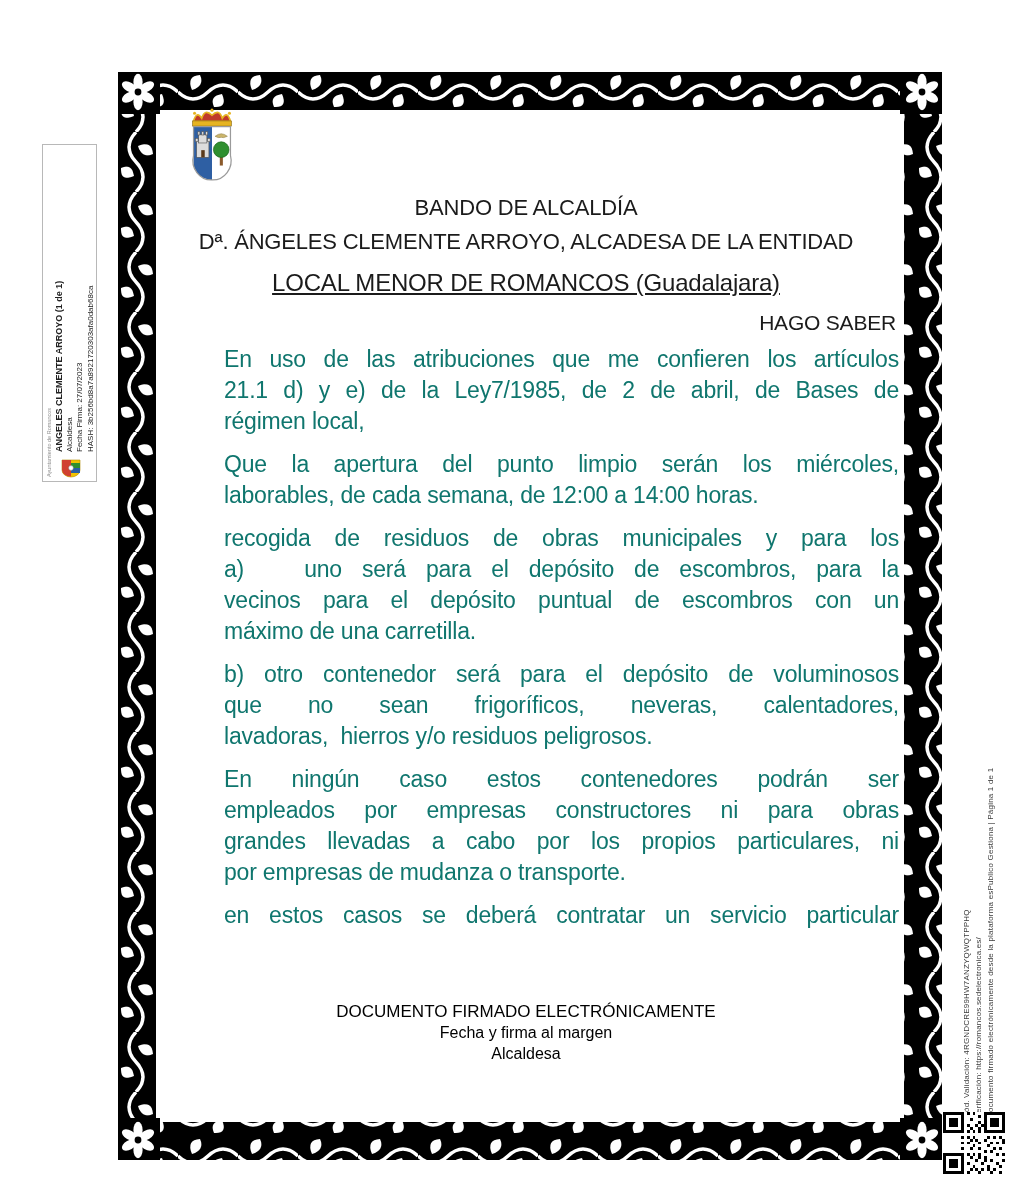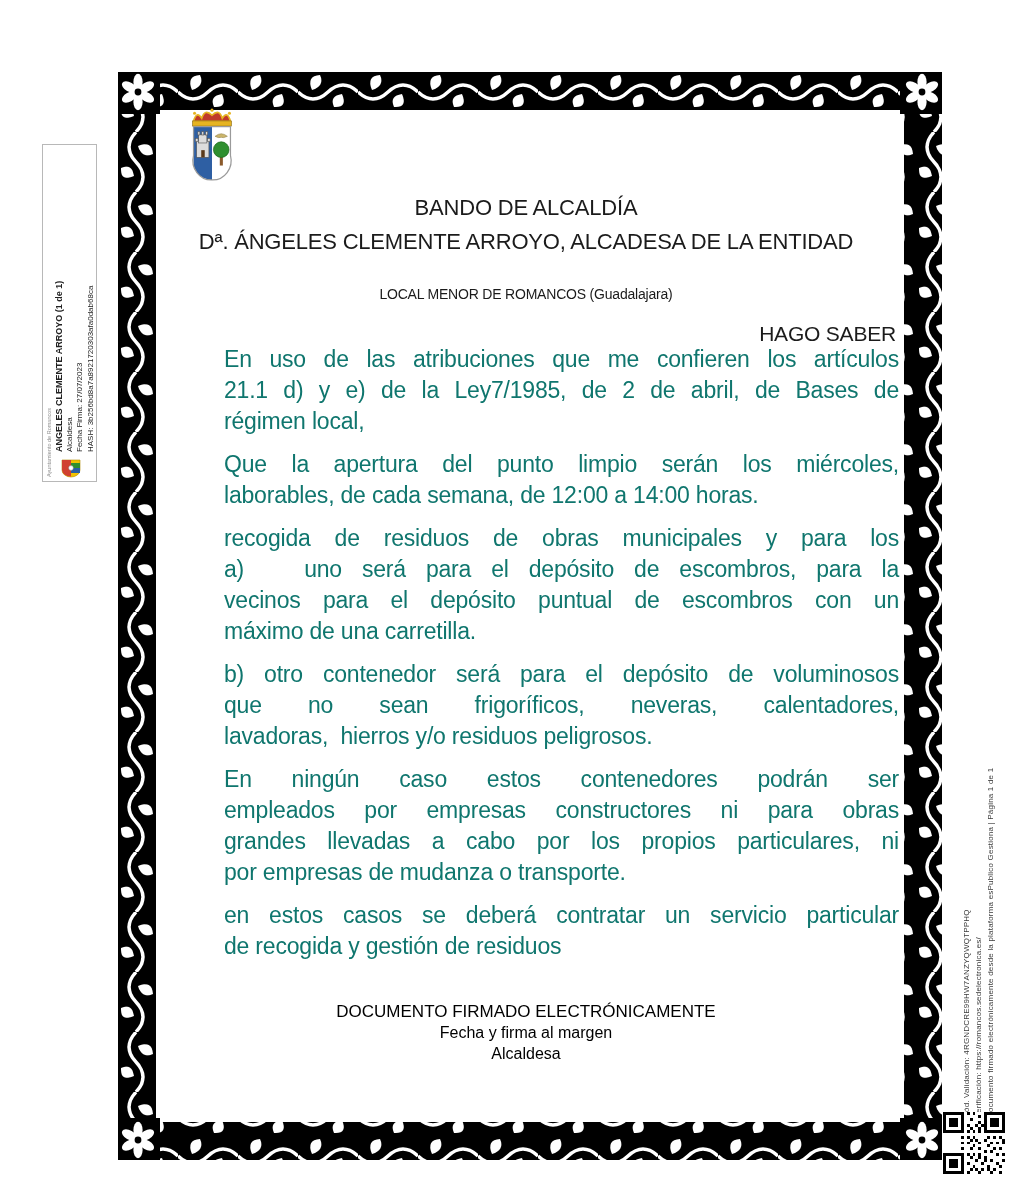--- a/index.html
+++ b/index.html
@@ -8,21 +8,21 @@
     font-family:"Liberation Sans", sans-serif; overflow:hidden; color:#1c1c1c;
   }
   
   .frame { position:absolute; left:118px; top:72px; }
   
   .coat { position:absolute; left:183px; top:104px; }
   
   .titles { position:absolute; left:156px; top:195px; width:740px; text-align:center; color:#1b1b1b; letter-spacing:-0.2px; }
   .t1 { font-size:22px; line-height:26px; }
   .t2 { font-size:22px; line-height:26px; margin-top:8px; }
-  .t3 { font-size:14px; line-height:26px; margin-top:26px; }
+  .t3 { font-size:24px; line-height:26px; margin-top:15px;text-decoration:underline; }
   .t4 { font-size:21px; line-height:24px; margin-top:15px;text-align:right; }
   
   .docbody { position:absolute; left:180px; top:344px; width:675px; font-size:23px; line-height:31px; color:#0f766e; letter-spacing:-0.2px;margin-left:44px; }
   .para { margin:0 0 12px 0; }
   .jline { text-align:justify; text-align-last:justify; }
   .lline { text-align:left; }
   
   .footerblock { position:absolute; left:156px; top:1001px; width:740px; text-align:center; color:#000000; }
   .f1 { font-size:17px; line-height:21px; }
   .f2 { font-size:16px; line-height:21px; }
@@ -146,21 +146,20 @@
         <div class="lline">lavadoras,&nbsp; hierros y/o residuos peligrosos.</div>
       </div>
       <div class="para">
         <div class="jline">En ningún caso estos contenedores podrán ser</div>
         <div class="jline">empleados por empresas constructores ni para obras</div>
         <div class="jline">grandes llevadas a cabo por los propios particulares, ni</div>
         <div class="lline">por empresas de mudanza o transporte.</div>
       </div>
       <div class="para">
         <div class="jline">en estos casos se deberá contratar un servicio particular</div>
-        <div class="lline">de recogida y gestión de residuos</div>
       </div>
     </div>
 
   <div class="footerblock">
     <div class="f1">DOCUMENTO FIRMADO ELECTRÓNICAMENTE</div>
     <div class="f2">Fecha y firma al margen</div>
     <div class="f3">Alcaldesa</div>
   </div>
 
   <div class="sigbox"></div>

